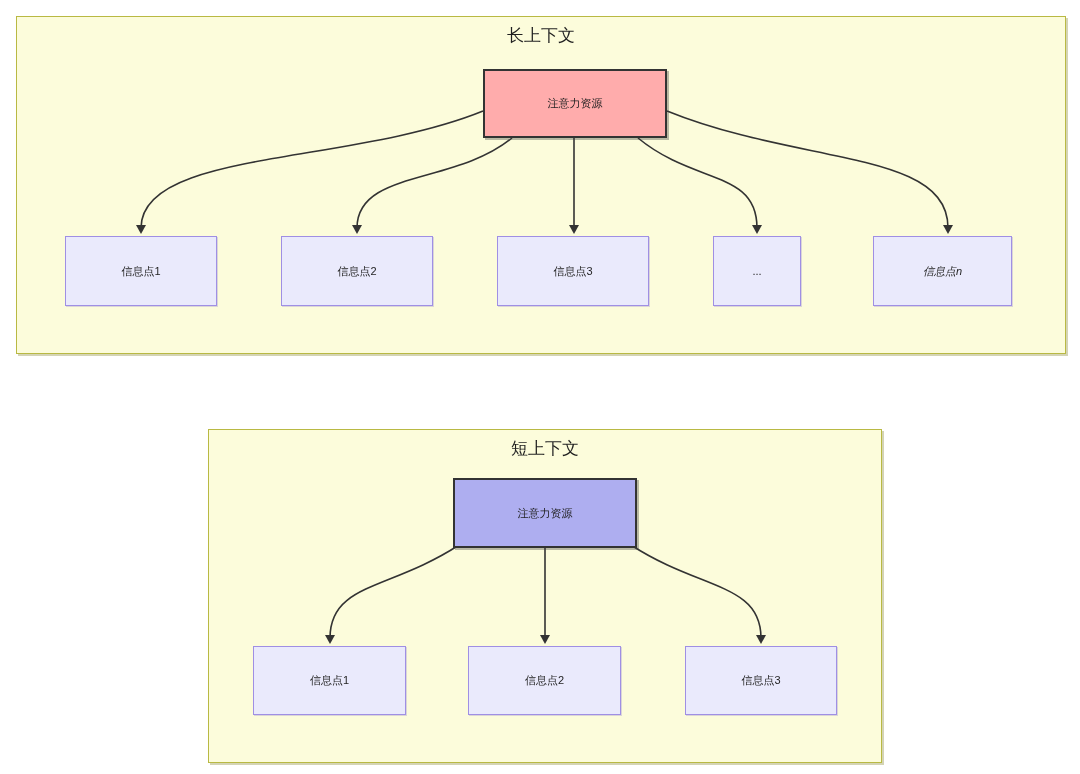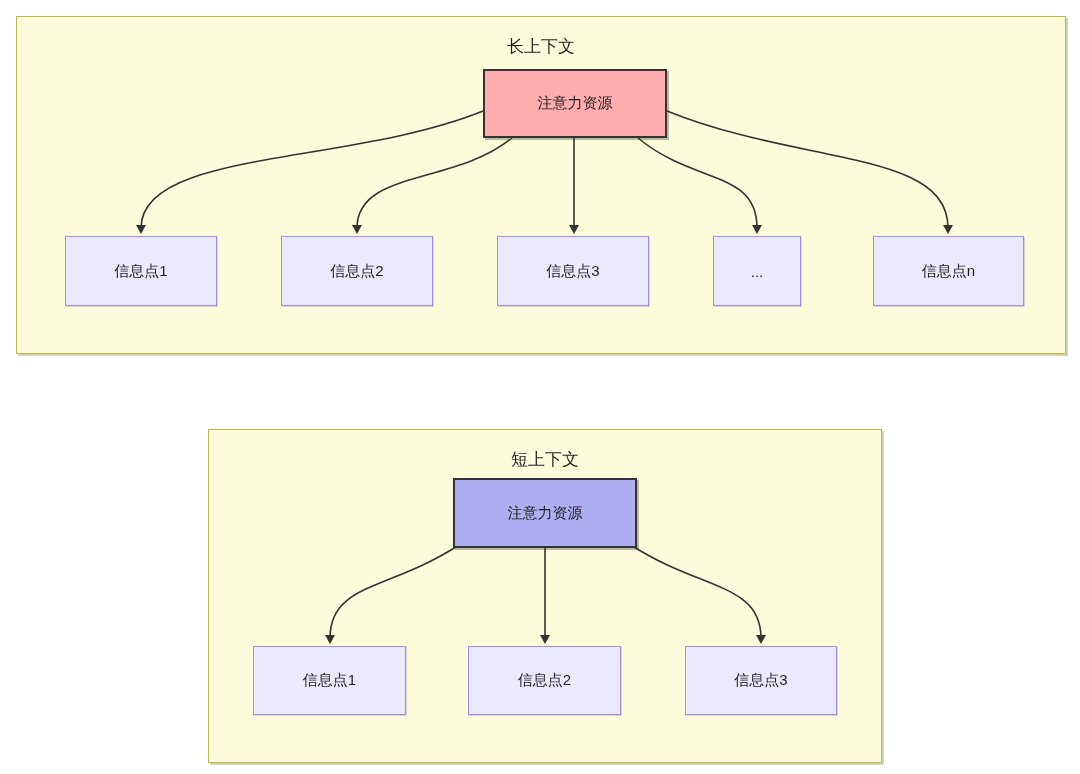--- a/index.html
+++ b/index.html
@@ -20,62 +20,62 @@
     position: absolute;
     box-sizing: border-box;
     background: var(--container_bg, #fcfcdb);
     border: 1.5px solid var(--container_border, #b9b943);
     box-shadow: 2px 2px 0 rgba(160, 160, 90, 0.45);
   }
   .ctx-box.long  { left: 16px;  top: 16px;  width: 1050px; height: 338px; }
   .ctx-box.short { left: 208px; top: 429px; width: 674px;  height: 334px; }
   .ctx-title {
     position: absolute;
-    top: 18px;
+    top: 7px;
     left: 0;
     width: 100%;
     text-align: center;
     font-size: 17px;
     line-height: 24px;
     color: var(--text_color, #1f1f1f);
   }
   .arrows {
     position: absolute;
     left: 0;
     top: 0;
     pointer-events: none;
   }
   .node {
     position: absolute;
     box-sizing: border-box;
     display: flex;
     align-items: center;
     justify-content: center;
-    font-size: 15px;
+    font-size: 11px;
     text-align: center;
   }
   .attn {
     border: 2px solid var(--dark_border, #333333);
     box-shadow: 2px 2px 0 rgba(60, 60, 60, 0.35);
   }
   .attn.pink   { background: var(--attention_long_fill, #ffacac); }
   .attn.purple { background: var(--attention_short_fill, #aeaef0); }
   .info {
     background: var(--node_fill, #eaeafc);
     border: 1.5px solid var(--node_border, #9f8fe4);
     box-shadow: 1px 1px 0 rgba(120, 100, 200, 0.25);
     text-align: center;
   }
   
   .attn.long-attn   { left: 483px; top: 69px;  width: 184px; height: 69px; }
   .info.l-n0 { left: 65px;  top: 236px; width: 152px; height: 70px; }
   .info.l-n1 { left: 281px; top: 236px; width: 152px; height: 70px; }
   .info.l-n2 { left: 497px; top: 236px; width: 152px; height: 70px; }
   .info.l-n3 { left: 713px; top: 236px; width: 88px;  height: 70px; }
-  .info.l-n4 { left: 873px; top: 236px; width: 151px; height: 70px; }
+  .info.l-n4 { left: 873px; top: 236px; width: 139px; height: 70px; font-style: italic; }
   
   .attn.short-attn  { left: 453px; top: 478px; width: 184px; height: 70px; }
   .info.s-n0 { left: 253px; top: 646px; width: 153px; height: 69px; }
   .info.s-n1 { left: 468px; top: 646px; width: 153px; height: 69px; }
   .info.s-n2 { left: 685px; top: 646px; width: 152px; height: 69px; }
   .arrow-path {
     fill: none;
     stroke: var(--arrow_color, #333333);
     stroke-width: 1.6;
   }

